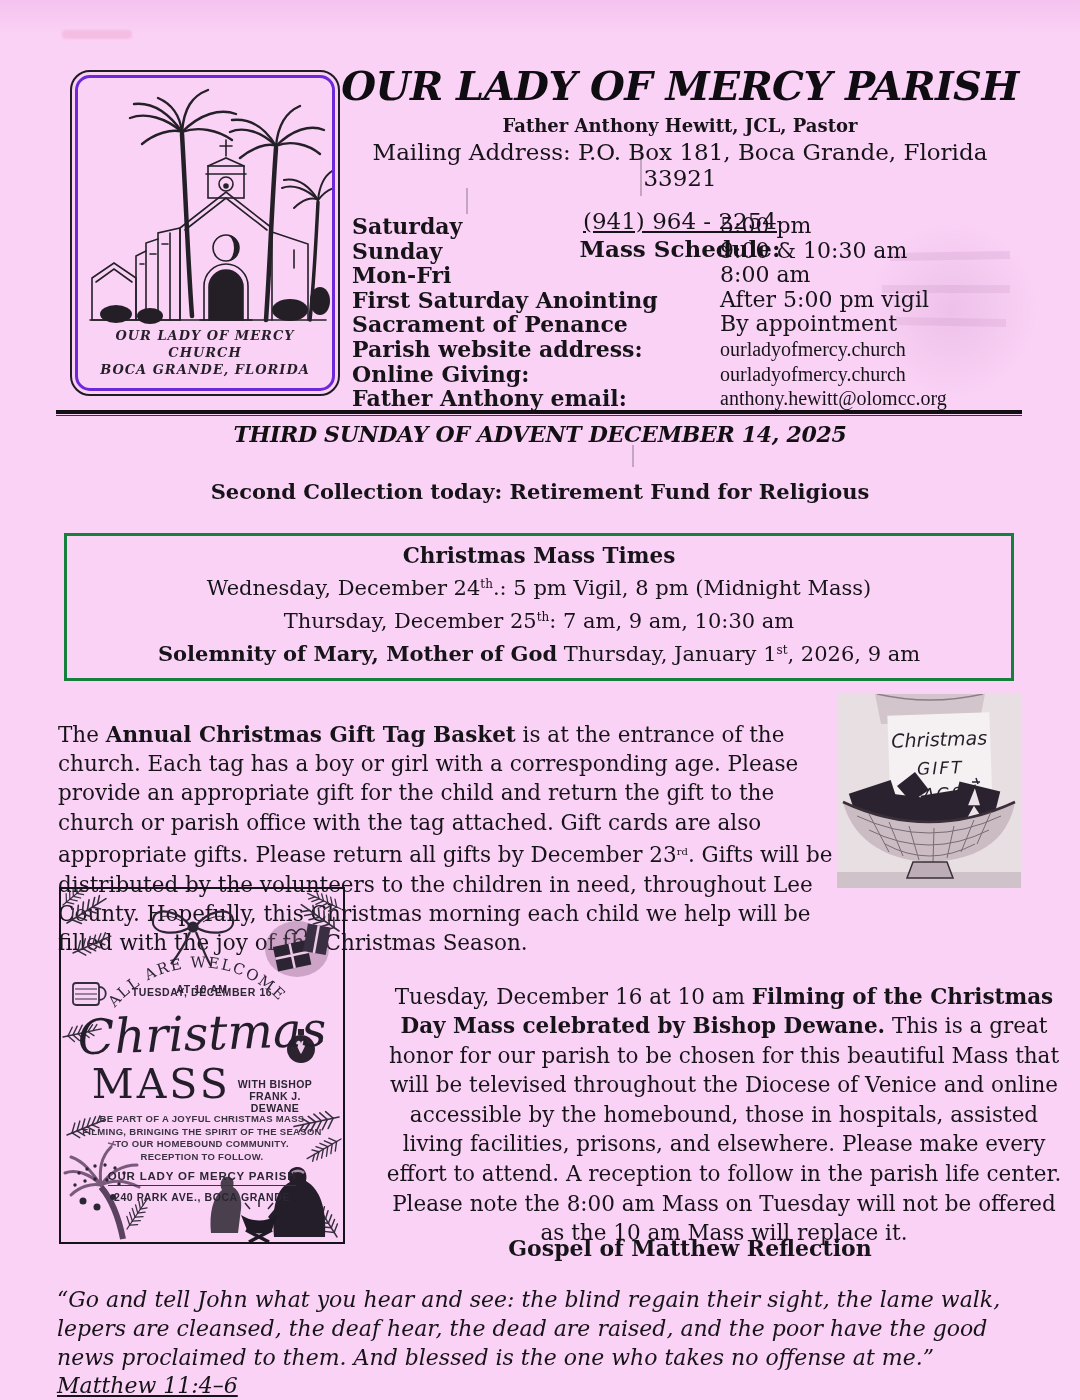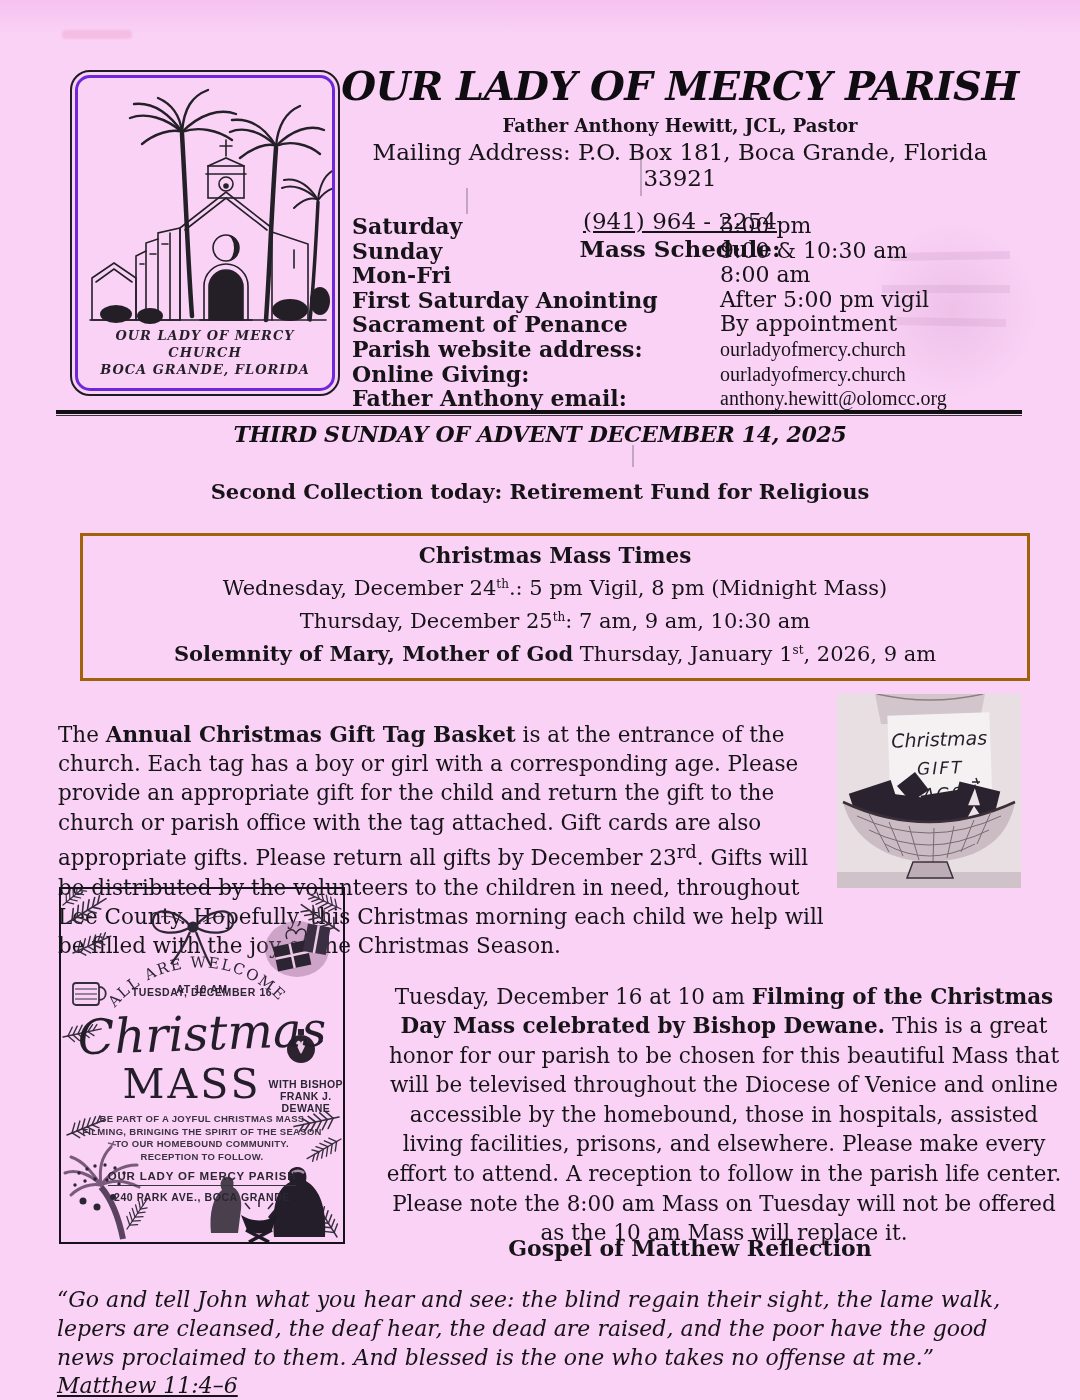--- a/index.html
+++ b/index.html
@@ -36,42 +36,42 @@
   .sched-row.web .val{font-family:"Liberation Serif",serif;font-size:20px;}
 
   .rule{position:absolute;left:56px;top:410px;width:966px;height:7px;
         background:linear-gradient(180deg,#131014 0,#131014 4px,rgba(0,0,0,0) 4px,rgba(0,0,0,0) 5px,#3a343c 5px,#3a343c 6px,rgba(0,0,0,0) 6px);}
 
   .banner{position:absolute;left:0;top:421px;width:1080px;text-align:center;
         font-size:22px;font-weight:bold;letter-spacing:-.3px;color:#131014;font-style:italic;}
   .second-collection{position:absolute;left:0;top:479px;width:1080px;text-align:center;
         font-size:21px;font-weight:bold;}
 
-  .mass-box{position:absolute;left:80px;top:533px;width:944px;border:3px solid #a16207;
+  .mass-box{position:absolute;left:64px;top:533px;width:944px;border:3px solid #15803d;
         text-align:center;padding:5px 0 9px;font-size:21px;line-height:29px;}
   .mass-box .bx-title{font-weight:bold;font-size:21.5px;}
   .mass-box sup{font-size:12px;vertical-align:7px;text-align:right;}
   .mass-box .bold{font-weight:bold;}
 
   .gift-par{position:absolute;left:58px;top:698px;width:778px;font-size:21.5px;line-height:29.4px;text-align:left;}
   .gift-par .bold{font-weight:bold;}
-  .gift-par sup{font-size:18px;vertical-align:7px;}
+  .gift-par sup{font-size:10px;vertical-align:7px;}
 
   .basket-photo{position:absolute;left:837px;top:694px;width:184px;height:194px;}
 
   .flyer{position:absolute;left:59px;top:887px;width:282px;height:353px;border:2px solid #16121c;}
   .flyer .deco{position:absolute;inset:0;}
   .flyer .fl-line{position:absolute;left:0;width:100%;text-align:center;color:#2c2533;
         font-family:"Liberation Sans",sans-serif;font-weight:bold;}
   .fl-date1{top:97px;font-size:10.5px;letter-spacing:.6px;}
   .fl-date2{top:94px;font-size:10.5px;letter-spacing:.6px;}
   .fl-script{position:absolute;left:0;top:117px;width:100%;text-align:center;
         font-family:"DejaVu Serif",serif;font-style:italic;font-weight:normal;
         font-size:48px;line-height:54px;color:#241e2b;transform:rotate(-2deg);}
-  .fl-mass-row{position:absolute;left:0;top:174px;width:100%;display:flex;justify-content:flex-end;align-items:flex-start;gap:7px;}
+  .fl-mass-row{position:absolute;left:0;top:174px;width:100%;display:flex;justify-content:center;align-items:flex-start;gap:7px;}
   .fl-mass{font-family:"DejaVu Serif",serif;font-size:41px;line-height:42px;letter-spacing:3px;color:#241e2b;}
   .fl-bishop{padding-top:6px;text-align:center;font-family:"Liberation Sans",sans-serif;
         font-weight:bold;font-size:10.5px;line-height:12px;color:#2c2533;letter-spacing:.4px;margin-top:9px;}
   .fl-body{position:absolute;left:0;top:224px;width:100%;text-align:center;
         font-family:"Liberation Sans",sans-serif;font-weight:bold;font-size:9.5px;
         line-height:12.5px;letter-spacing:.3px;color:#3a3340;}
   .fl-parish{top:281px;font-size:11.5px;letter-spacing:.8px;}
   .fl-parish span{display:inline-block;border-bottom:1.5px solid #3a3340;padding-bottom:3px;}
   .fl-address{top:302px;font-size:10.5px;letter-spacing:.6px;}
 

